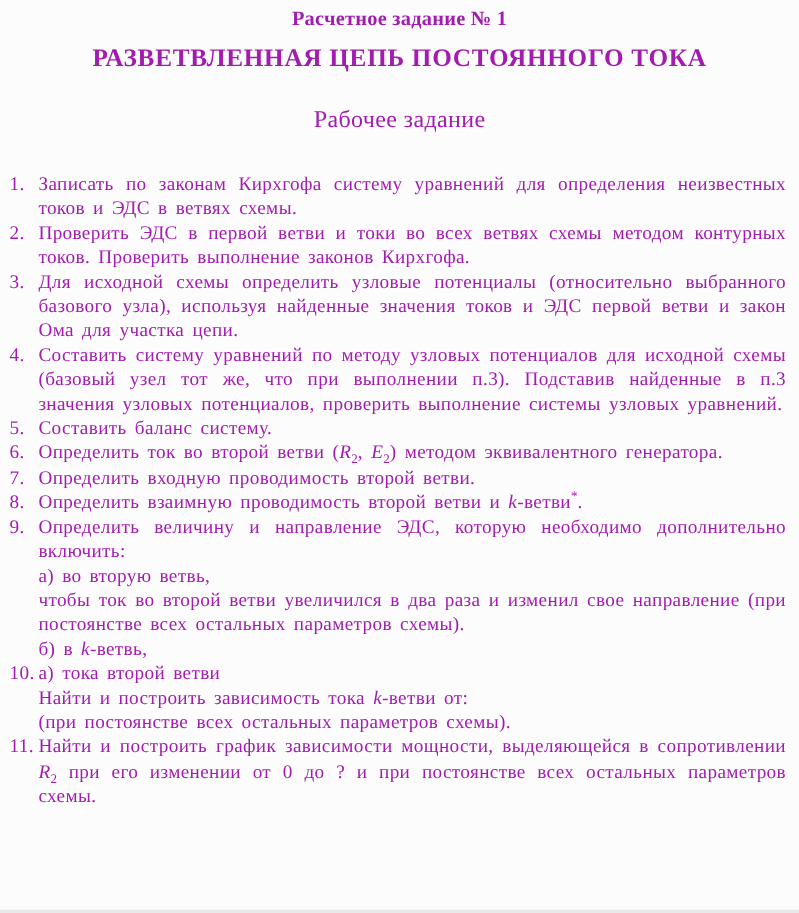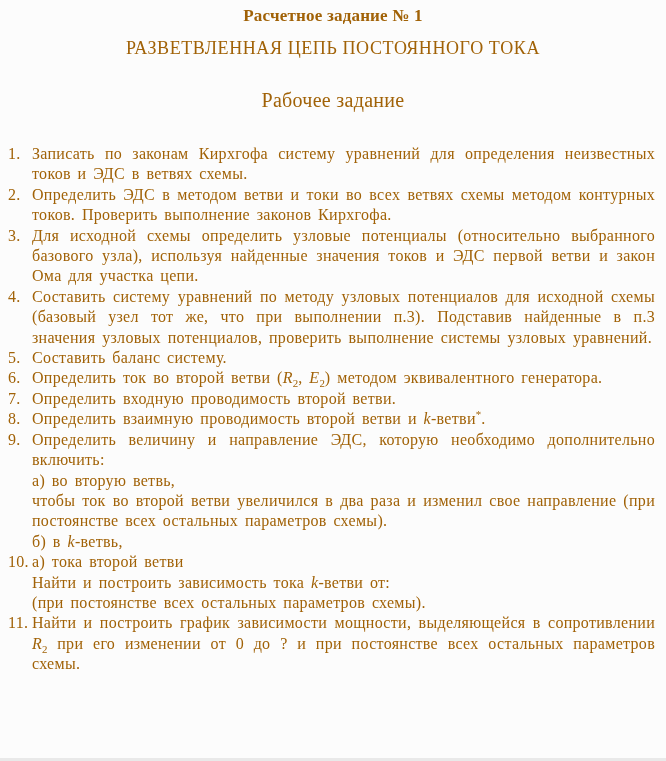--- a/index.html
+++ b/index.html
@@ -6,37 +6,37 @@
     margin: 0;
     padding: 0;
     background: #ffffff;
   }
   .page {
     position: relative;
     width: 666px;
     height: 761px;
     box-sizing: border-box;
     background: #fcfcfc;
-    color: #a16207;
+    color: #a21caf;
     font-family: "Liberation Serif", "DejaVu Serif", serif;
     overflow: hidden;
     padding-top: 6px;
   }
   .doc-title {
     margin: 0;
     font-size: 17px;
     font-weight: bold;
     text-align: center;
     line-height: 20px;
     letter-spacing: 0.2px;
   }
   .doc-subtitle {
     margin: 12px 0 12px 0;
-    font-size: 18px;
-    font-weight: normal;
+    font-size: 21px;
+    font-weight: bold;
     text-align: center;
     line-height: 20px;
     letter-spacing: 0.6px;
   }
   .section-heading {
     margin: 32px 0 0 0;
     font-size: 20px;
     font-weight: normal;
     text-align: center;
     line-height: 20px;
@@ -93,21 +93,21 @@
     <div class="task-item">
       <span class="item-num">1.</span>
       <div class="item-body">
         <div class="para"><span>Записать по законам Кирхгофа систему уравнений для определения неизвестных токов и ЭДС в ветвях схемы.</span></div>
       </div>
     </div>
 
     <div class="task-item">
       <span class="item-num">2.</span>
       <div class="item-body">
-        <div class="para"><span>Определить ЭДС в методом ветви и токи во всех ветвях схемы методом контурных токов. Проверить выполнение законов Кирхгофа.</span></div>
+        <div class="para"><span>Проверить ЭДС в первой ветви и токи во всех ветвях схемы методом контурных токов. Проверить выполнение законов Кирхгофа.</span></div>
       </div>
     </div>
 
     <div class="task-item">
       <span class="item-num">3.</span>
       <div class="item-body">
         <div class="para"><span>Для исходной схемы определить узловые потенциалы (относительно выбранного базового узла), используя найденные значения токов и ЭДС первой ветви и закон Ома для участка цепи.</span></div>
       </div>
     </div>
 

